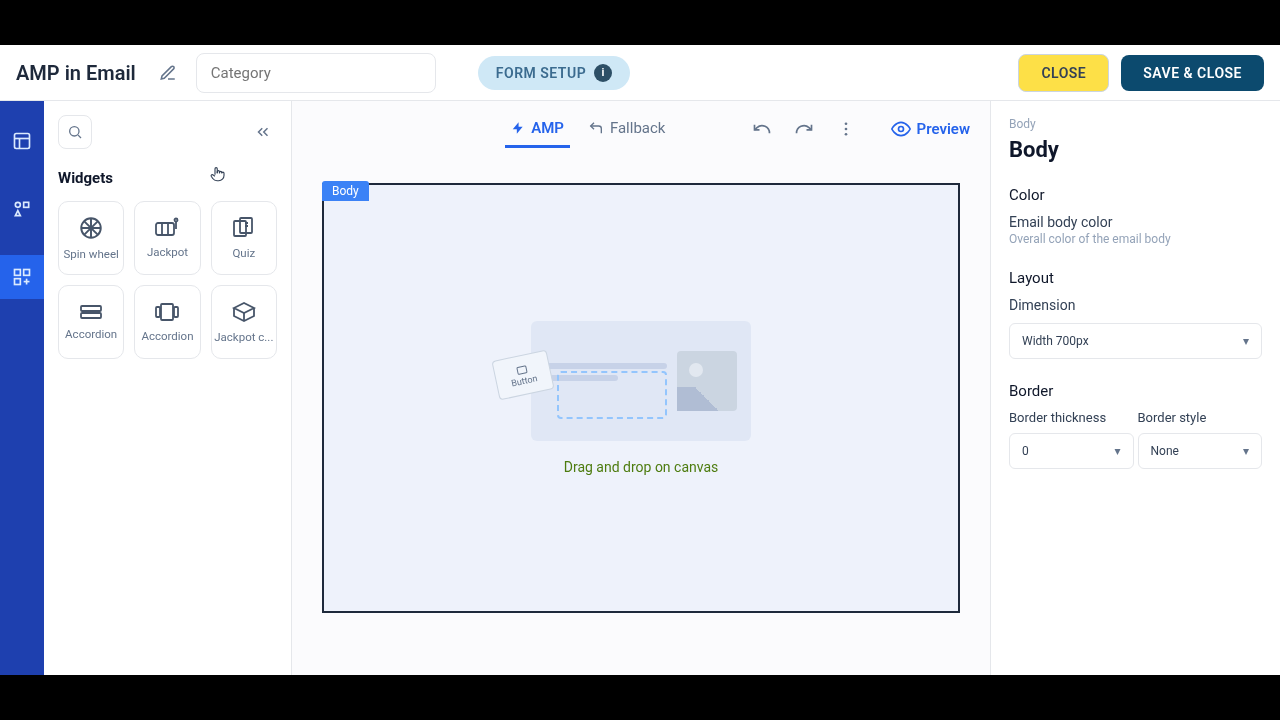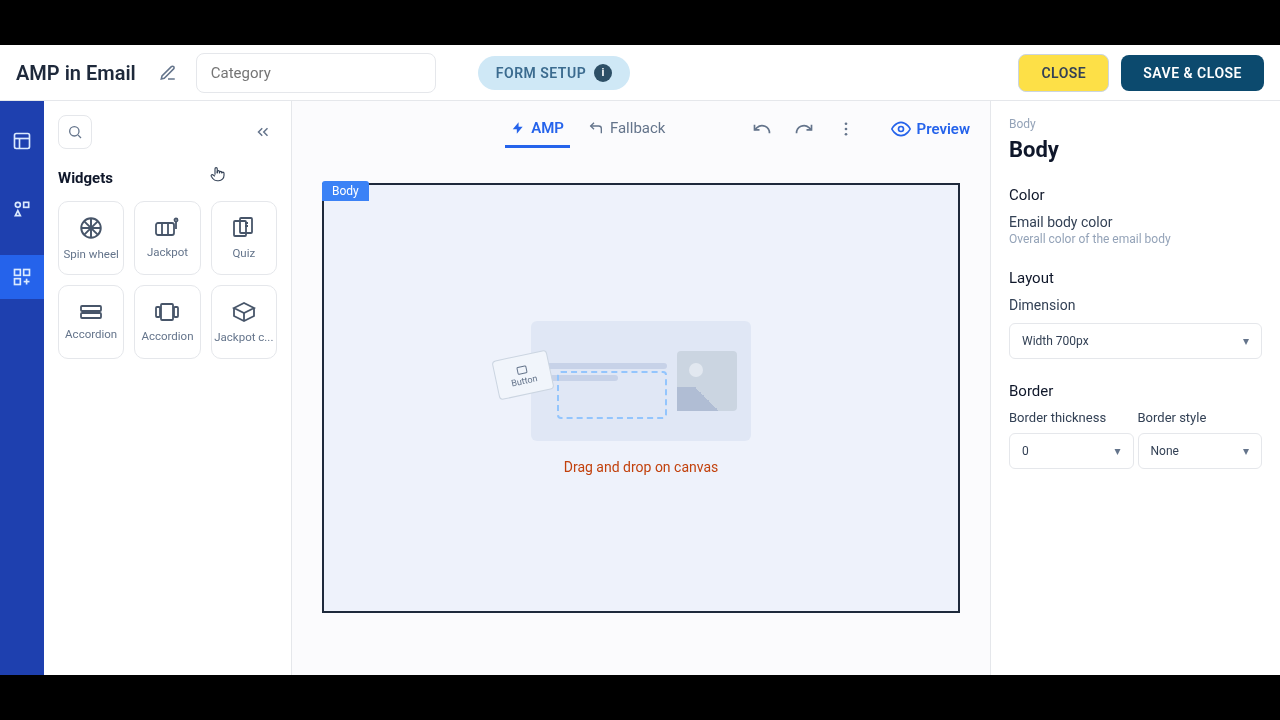--- a/index.html
+++ b/index.html
@@ -55,21 +55,21 @@
   .drop-hint { display: flex; flex-direction: column; align-items: center; gap: 18px; }
   .drop-illus { width: 220px; height: 120px; background: #e0e7f5; border-radius: 6px; position: relative; display:flex; align-items:center; gap:10px; padding:14px;}
   .illus-lines { flex:1; }
   .illus-line { height:6px; background:#c7d2e8; border-radius:3px; margin-bottom:6px;}
   .illus-line.short{width:60%;}
   .illus-img { width:60px; height:60px; background:#cbd5e1; border-radius:4px; position:relative;}
   .illus-img::before{content:"";position:absolute;top:12px;left:12px;width:14px;height:14px;border-radius:50%;background:#e2e8f0;}
   .illus-img::after{content:"";position:absolute;bottom:0;left:0;right:0;height:24px;background:linear-gradient(45deg,#b0bdd4 50%,transparent 50%);}
   .illus-drag { position:absolute; left:-36px; top:34px; width:56px; height:40px; background:#f1f5fb; border:1px solid #cbd5e1; border-radius:4px; transform:rotate(-12deg); display:flex; flex-direction:column; align-items:center; justify-content:center; font-size:9px; color:#64748b;}
   .illus-drop { position:absolute; left:26px; top:50px; width:110px; height:48px; border:2px dashed #93c5fd; border-radius:4px;}
-  .drop-text { color: #c2410c; font-size: 14px; }
+  .drop-text { color: #4d7c0f; font-size: 14px; }
 
   
   .inspector { width: 290px; border-left: 1px solid #e5e7eb; padding: 16px 18px; overflow: auto; }
   .crumb { font-size: 12px; color: #94a3b8; margin-bottom: 6px; }
   .insp-title { font-size: 22px; font-weight: 700; color: #0f172a; margin-bottom: 24px; }
   .section-head { font-weight: 400; color: #0f172a; font-size: 15px; margin: 23px 0 10px; }
   .field-label { font-size: 14px; color: #334155; margin-bottom: 2px; }
   .field-sub { font-size: 12px; color: #94a3b8; margin-bottom: 10px; }
   .color-row { display: flex; align-items: center; gap: 8px; border: 1px solid #e5e7eb; border-radius: 6px; padding: 6px 10px; width: 100%; }
   .swatch { width: 20px; height: 20px; border: 1px solid #cbd5e1; border-radius: 3px; background: #fff; }

